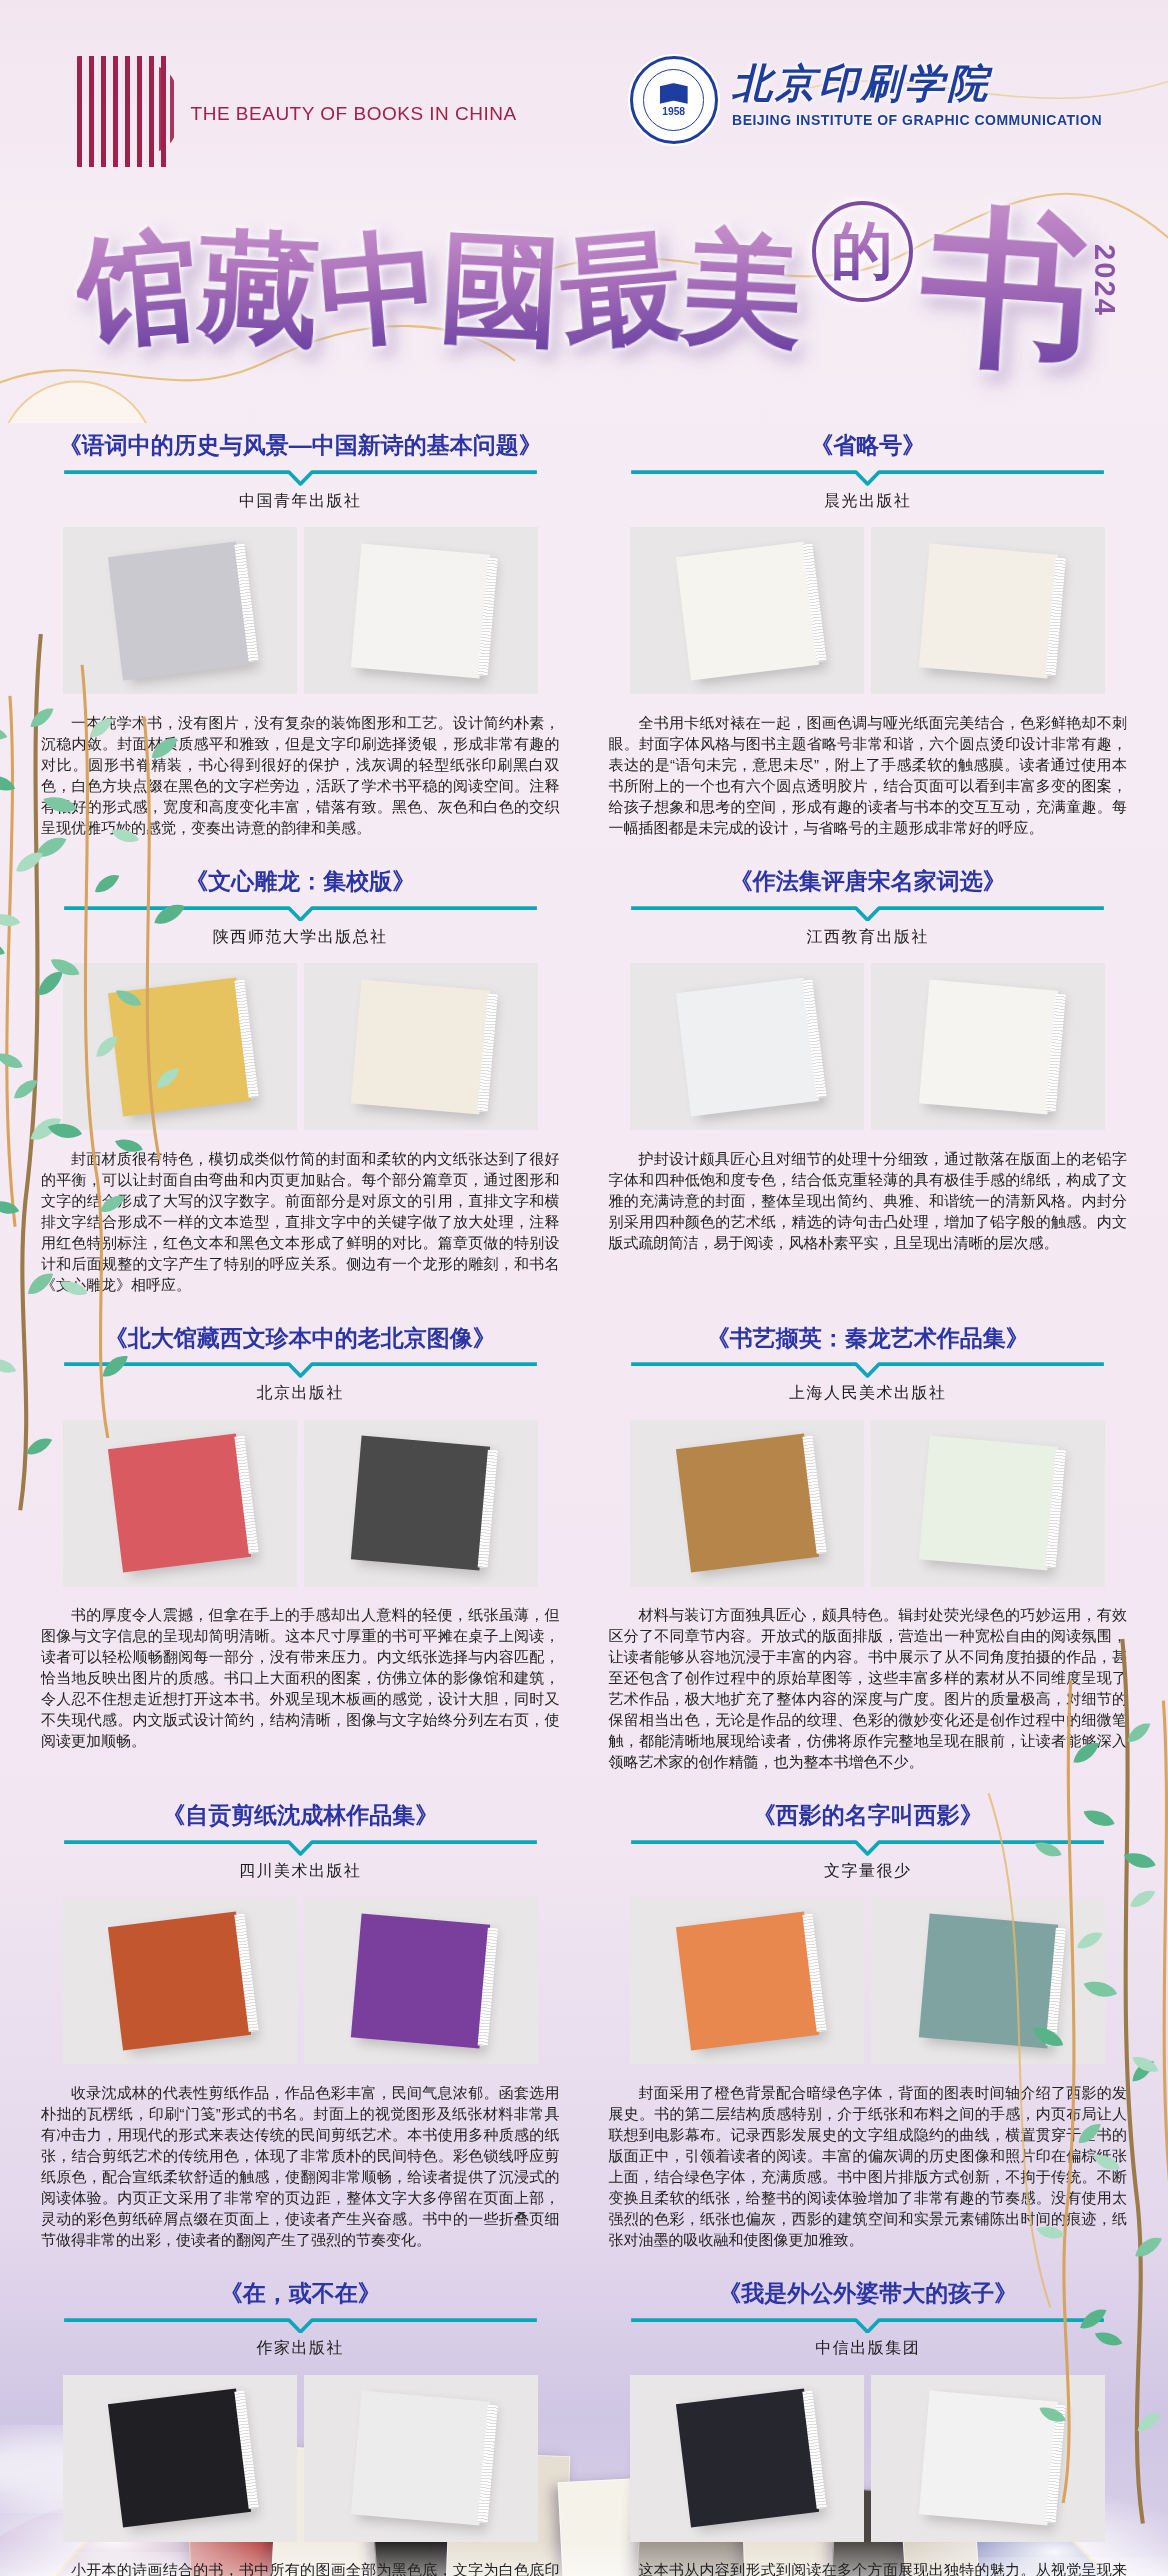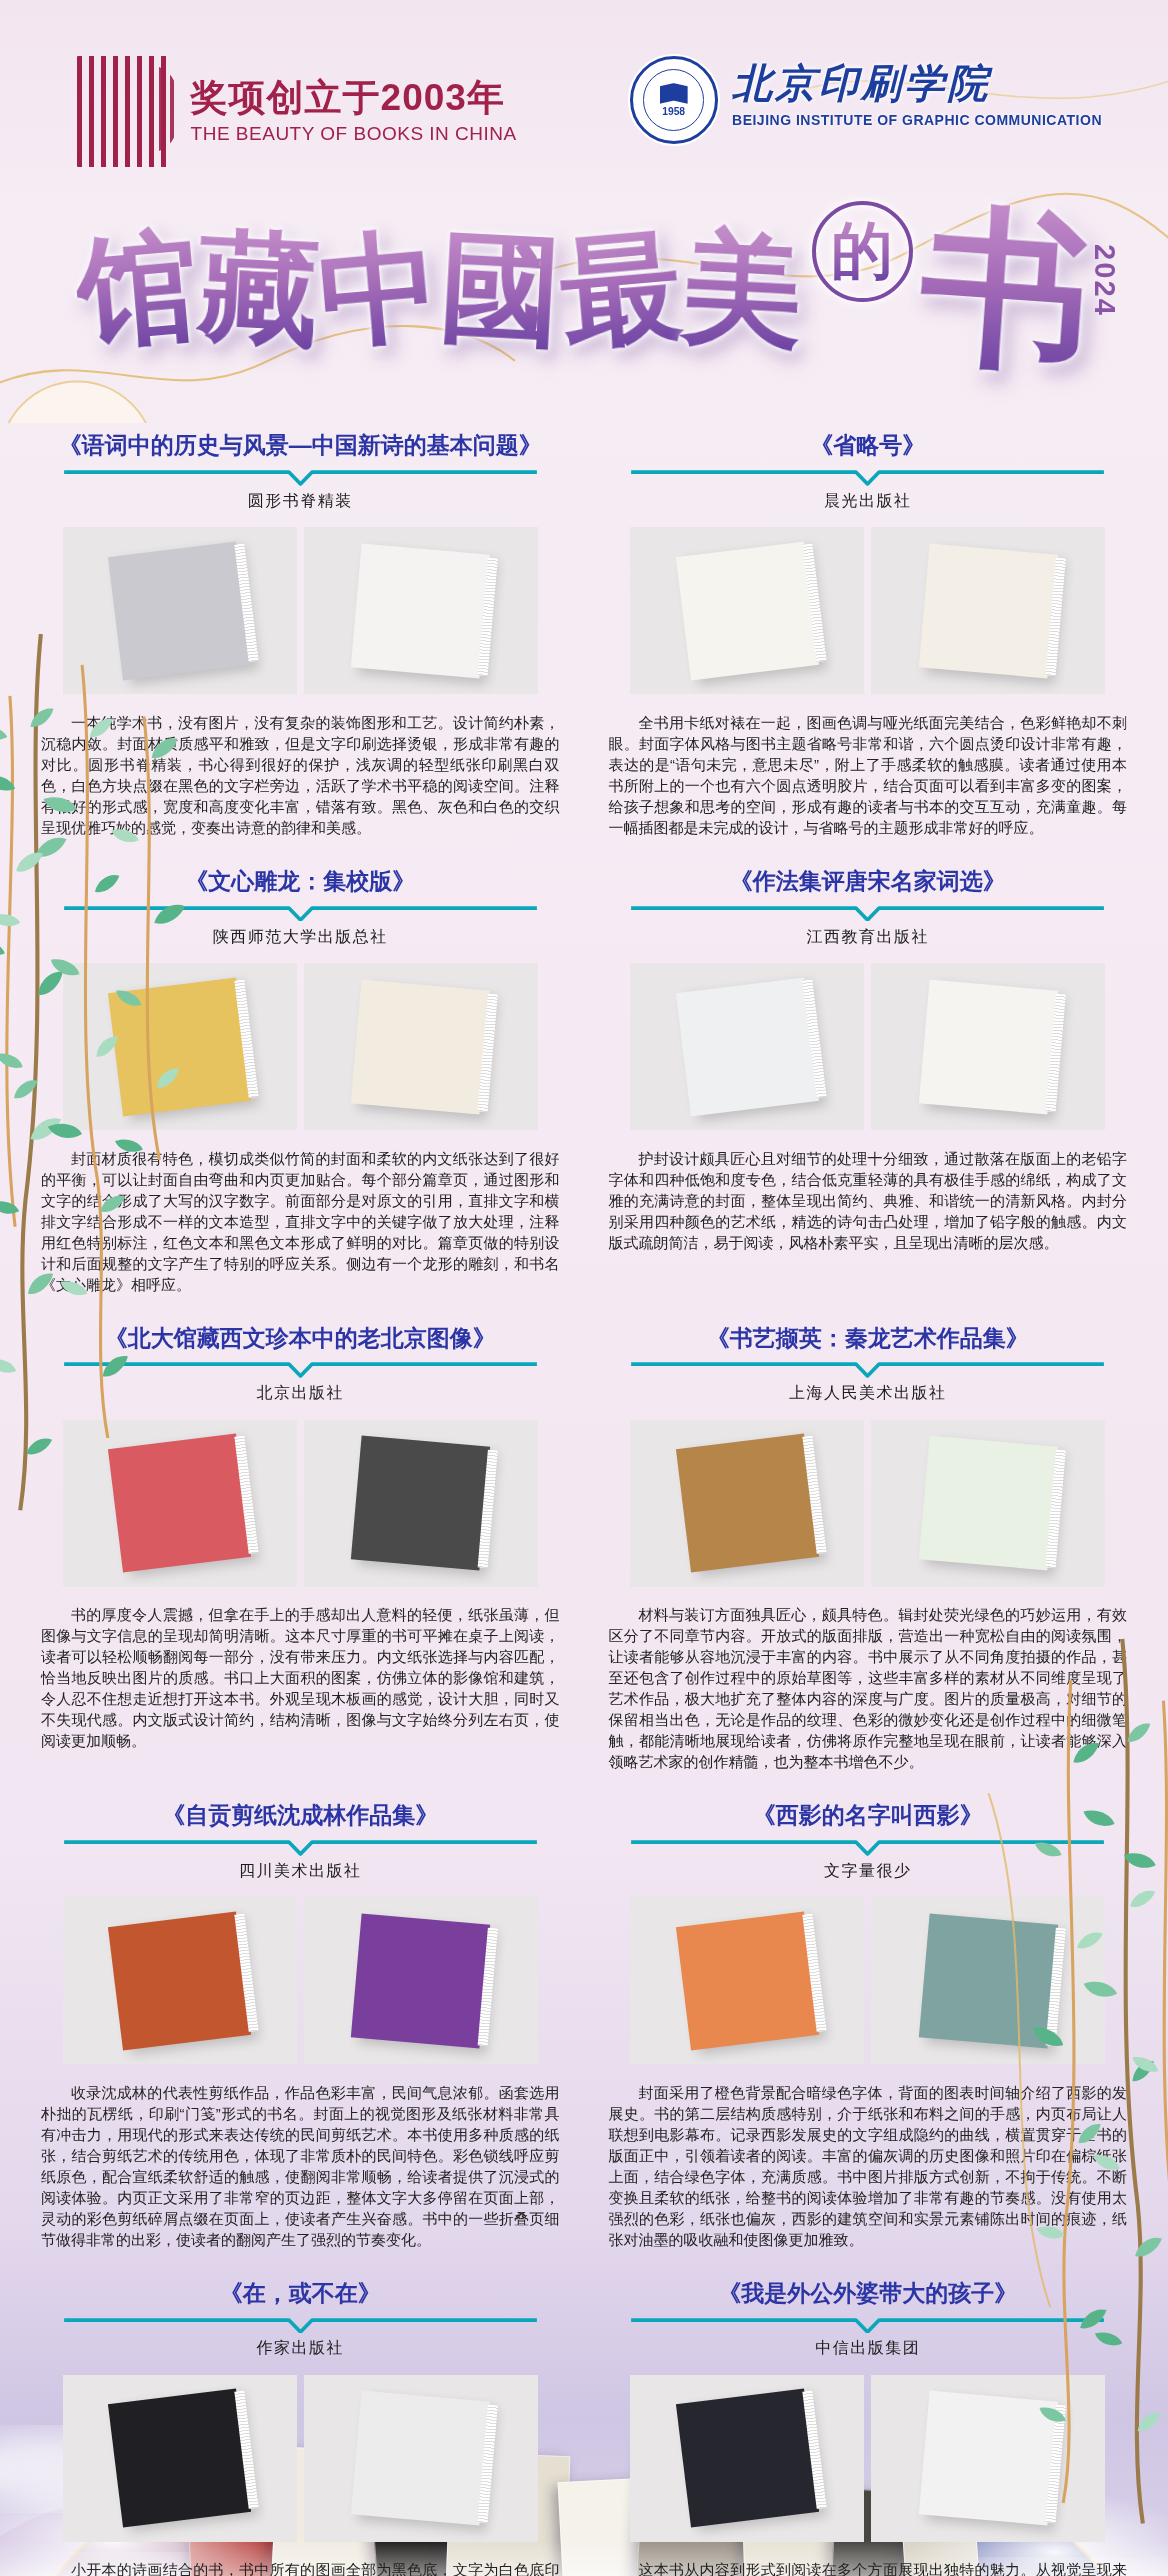--- a/index.html
+++ b/index.html
@@ -75,21 +75,20 @@
     <path d="M-20 690 C 180 600, 320 740, 520 640 S 900 560, 1000 640" stroke="#e2b96a" stroke-width="4" opacity=".85"></path>
     <path d="M1020 480 C 1300 360, 1520 560, 1760 430 S 2120 260, 2290 420" stroke="#e2b96a" stroke-width="4" opacity=".8"></path>
     <path d="M1540 120 C 1760 40, 1980 200, 2290 90" stroke="#e9cd92" stroke-width="3" opacity=".8"></path>
     <circle cx="150" cy="830" r="150" stroke="#eac98b" stroke-width="4" fill="#fdf6ef" opacity=".85"></circle>
   </svg>
 
   <div class="header">
     <div class="award">
       <div class="award-logo"></div>
       <div>
-        <div class="award-cn">奖项创立于2003年</div>
         <div class="award-en">THE BEAUTY OF BOOKS IN CHINA</div>
       </div>
     </div>
     <div class="uni">
       <div class="seal">
         <div class="inner">
           <div class="book-glyph"></div>
           <div class="yr">1958</div>
         </div>
       </div>
@@ -183,21 +182,21 @@
       <use href="#lf" class="leaf2" transform="translate(398,1040) rotate(-34) scale(1.1)"></use>
     </g>
   </svg>
 
   <div class="grid">
   <div class="entry">
     <div class="btitle">《语词中的历史与风景—中国新诗的基本问题》</div>
     <svg class="divider" viewBox="0 0 900 32" preserveAspectRatio="none">
       <path d="M4 6 H428 L450 29 L472 6 H896" fill="none" stroke="currentColor" stroke-width="7" stroke-linejoin="round"></path>
     </svg>
-    <div class="publisher">圆形书脊精装</div>
+    <div class="publisher">中国青年出版社</div>
     <div class="photos">
       <div class="photo">
         <div class="mock" style="background: rgb(201, 201, 207);">
               <div class="pages"></div>
             </div>
       </div>
       <div class="photo">
         <div class="mock" style="background: rgb(244, 243, 241);">
               <div class="pages"></div>
             </div>

